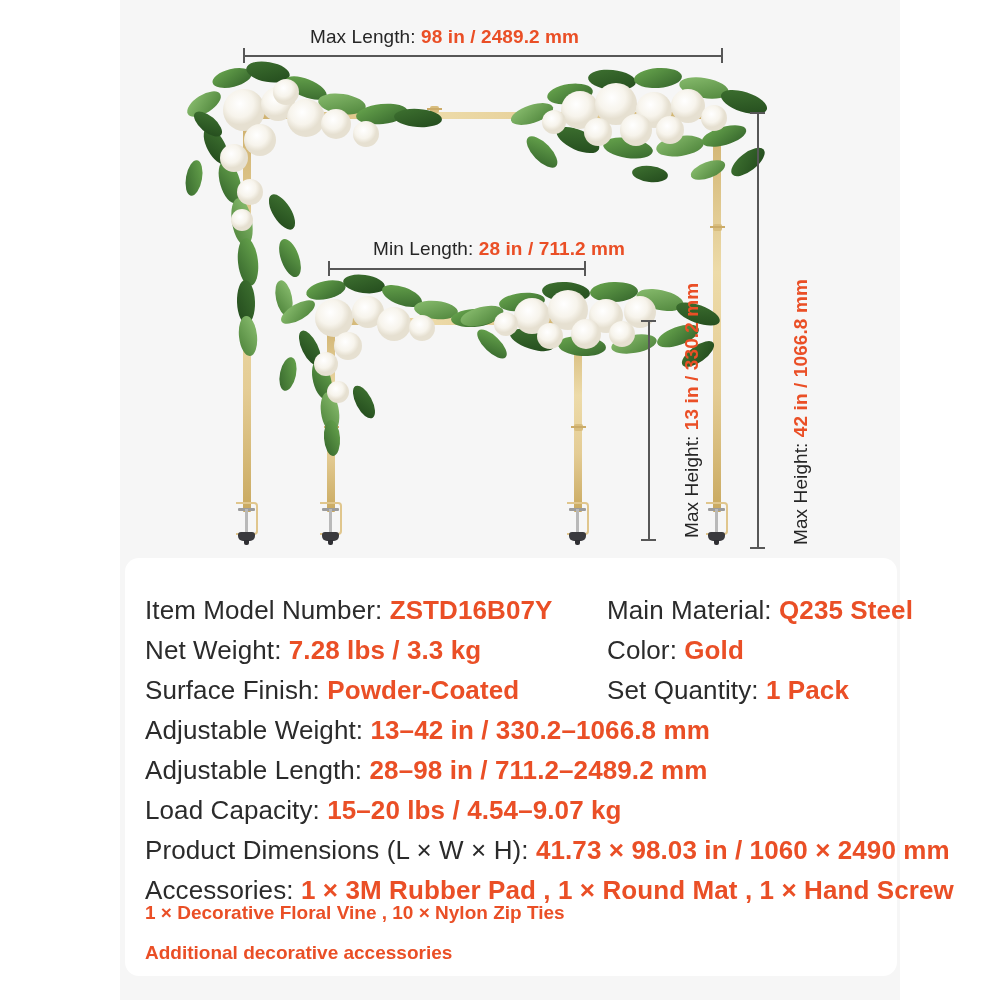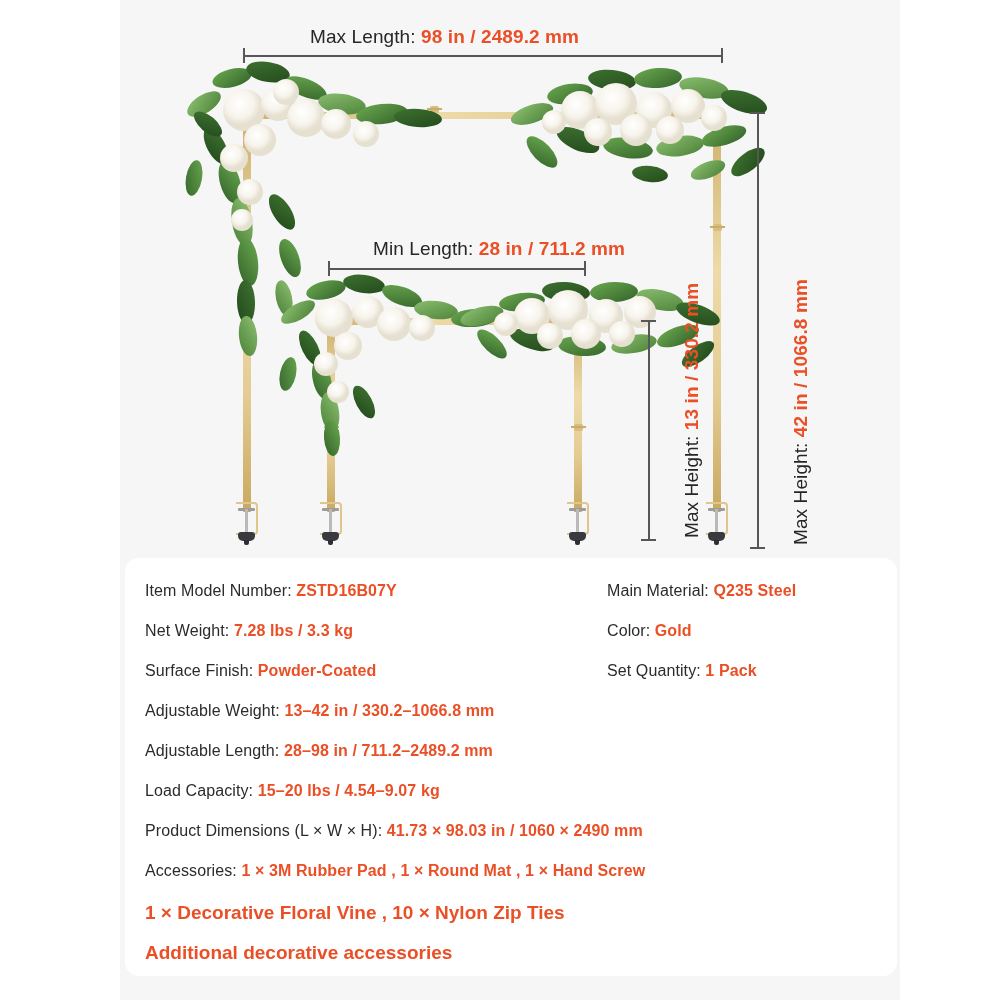--- a/index.html
+++ b/index.html
@@ -57,22 +57,22 @@
   .dimlabel.vert{ transform-origin:0 0; }
 
   
   .card{
     position:absolute; left:125px; top:558px; width:772px; height:418px;
     background:#ffffff; border-radius:14px;
   }
   .spec-grid{ position:absolute; left:20px; top:20px; width:740px; }
   .row{ position:relative; height:40px; }
   .spec{
-    position:absolute; white-space:nowrap; font-size:16px; color:#2b2b2b;
-    letter-spacing:.1px; top:4px;
+    position:absolute; white-space:nowrap; font-size:26px; color:#2b2b2b;
+    letter-spacing:.1px; top:17px;
   }
   .spec .v{ color:#ea4f26; font-weight:bold; }
   .spec.col-l{ left:0; }
   .spec.col-r{ left:462px; }
   .spec.full{ left:0; }
   .orange-line{
     position:absolute; left:0; white-space:nowrap;
     font-size:19px; color:#ea4f26; font-weight:bold; top:4px;
   }
 </style>

